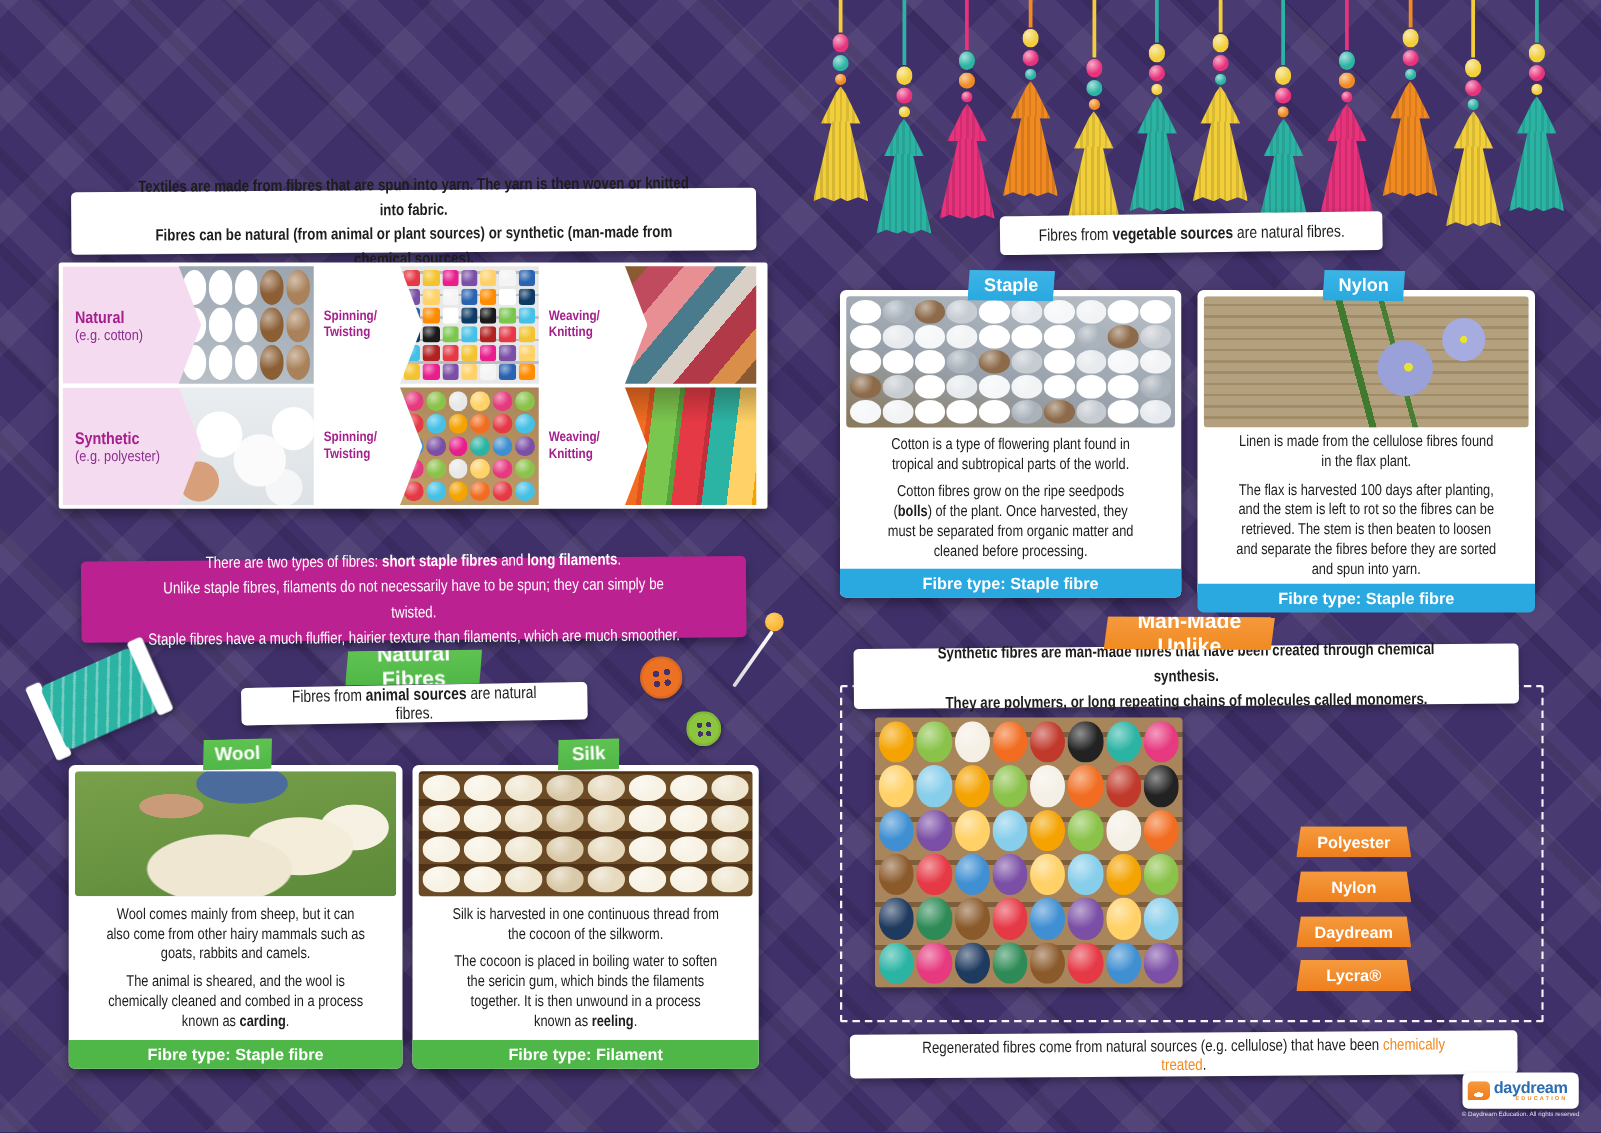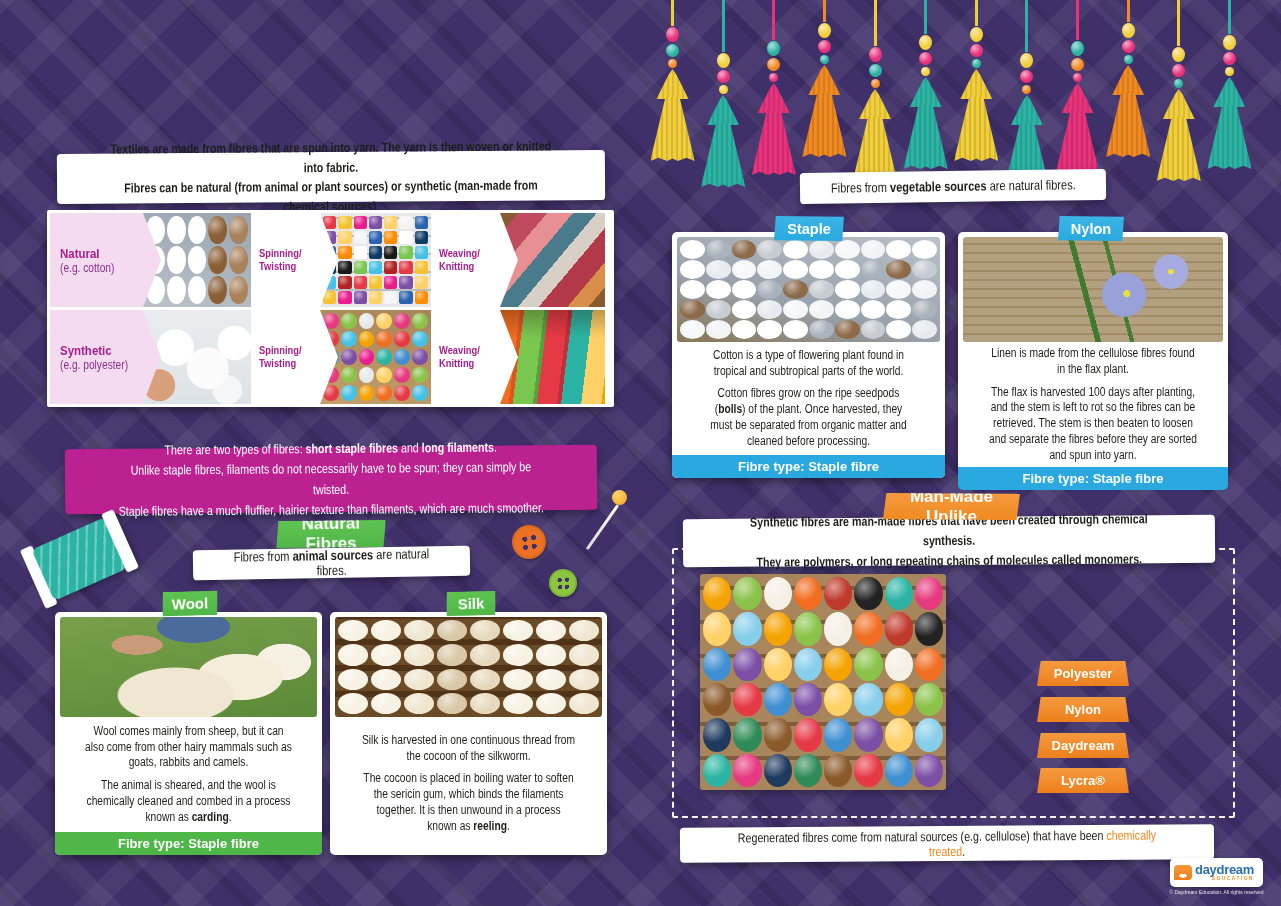--- a/index.html
+++ b/index.html
@@ -480,20 +480,21 @@
         <div class="dot" style="background-color: rgb(217, 201, 168);"></div>
         <div class="dot" style="background-color: rgb(230, 217, 189);"></div>
         <div class="dot" style="background-color: rgb(247, 242, 228);"></div>
         <div class="dot" style="background-color: rgb(247, 242, 228);"></div>
         <div class="dot" style="background-color: rgb(239, 230, 208);"></div>
       </div>
     <div class="card-body">
       <p class="squish">Silk is harvested in one continuous thread from the cocoon of the silkworm.</p>
       <p class="squish"><span>The cocoon is placed in boiling water to soften the sericin gum, which binds the filaments together. It is then unwound in a process known as </span><span style="font-weight: 700;">reeling</span><span>.</span></p>
     </div>
+    <div class="footer green-f">Fibre type: Filament</div>
   </div>
 
   <div class="wbox veg-box">
     <div class="squish"><span>Fibres from </span><span style="font-weight: 700;">vegetable sources</span><span> are natural fibres.</span></div>
   </div>
 
   <div class="tab blue cotton-tab">Staple</div>
   <div class="card cotton-card">
     <div class="photo ph-md bg-field mosaic" style="grid-template-columns: repeat(10, 1fr); gap: 1px;">
         <div class="dot" style="background-color: rgb(255, 255, 255);"></div>

